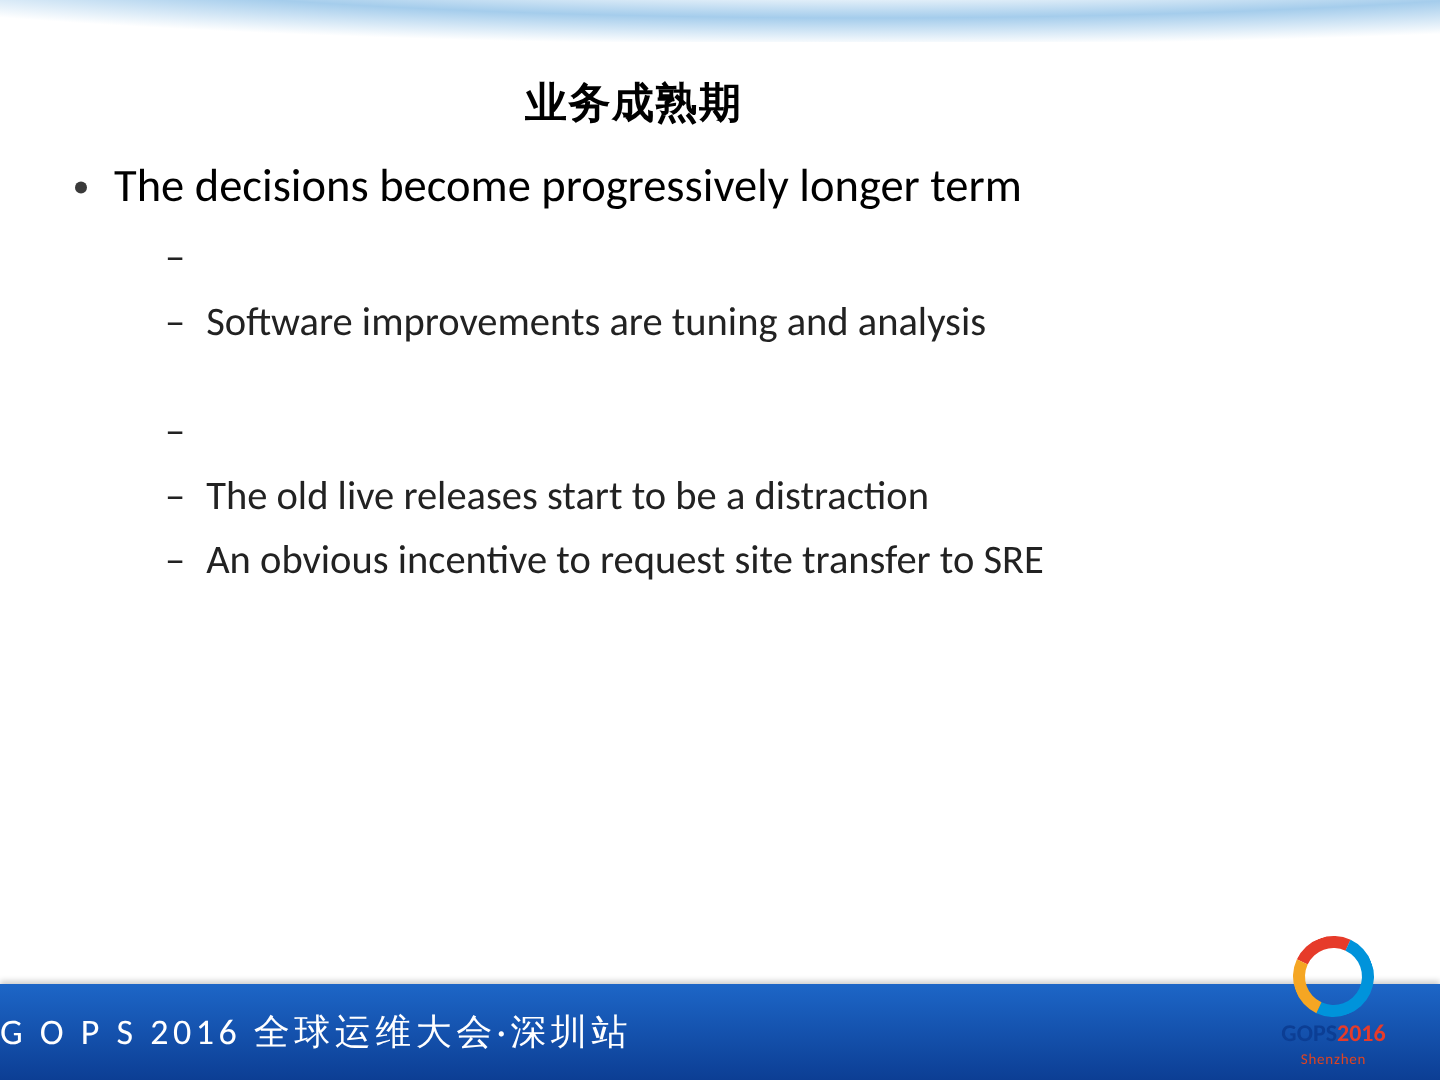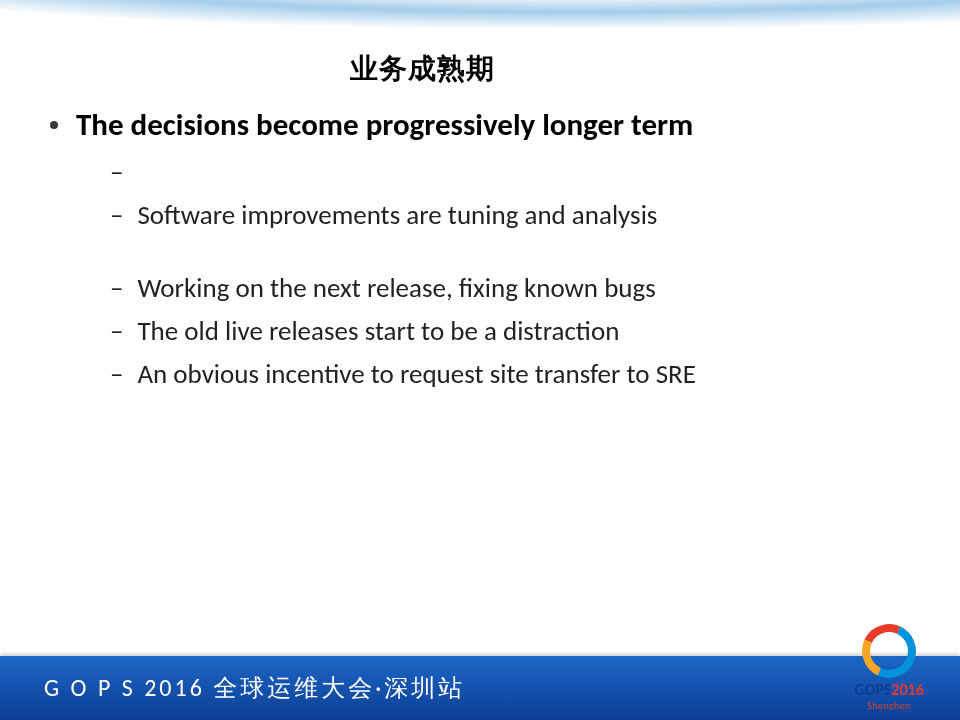--- a/index.html
+++ b/index.html
@@ -25,21 +25,21 @@
     }
     .content {
       position:absolute; top:105px; left:40px; right:40px;
     }
     ul.l1 {list-style:none;}
     ul.l1 > li {
       margin-bottom:40px;
     }
     .l1-row {
       display:flex; align-items:flex-start; gap:18px;
-      font-size:31px; font-weight:700;
+      font-size:31px; font-weight:400;
       color:#000;
       margin-bottom:12px;
     }
     .disc {
       width:8px; height:8px; border-radius:50%;
       background:#3a3a3a; margin-top:16px; flex-shrink:0;
       margin-left:10px;
     }
     ul.l2 {list-style:none; margin-left:70px;}
     ul.l2 > li {
@@ -50,21 +50,20 @@
     .dash {color:#222; font-weight:400;}
     
     .footer {
       position:absolute; bottom:0; left:0; width:960px; height:64px;
       background:linear-gradient(to bottom, #1d66c7 0%, #0c3e94 100%);
       box-shadow:0 -2px 4px rgba(0,0,0,.2);
       color:#fff;
       font-size:24px;
       letter-spacing:3px;
       display:flex; align-items:center;
-      padding-left:44px;
     }
     
     .logo-block {
       position:absolute; right:16px; bottom:8px;
       width:110px; text-align:center;
       z-index:5;
     }
     .logo-ring {
       width:58px; height:58px; margin:0 auto 0;
       border-radius:50%;
@@ -110,21 +109,20 @@
         <li>
           <span class="dash">–</span>
           <span>Software improvements are tuning and analysis</span>
         </li>
       </ul>
     </li>
     <li>
       <ul class="l2">
         <li>
           <span class="dash">–</span>
-          <span>Working on the next release, fixing known bugs</span>
         </li>
         <li>
           <span class="dash">–</span>
           <span>The old live releases start to be a distraction</span>
         </li>
         <li>
           <span class="dash">–</span>
           <span>An obvious incentive to request site transfer to SRE</span>
         </li>
       </ul>

